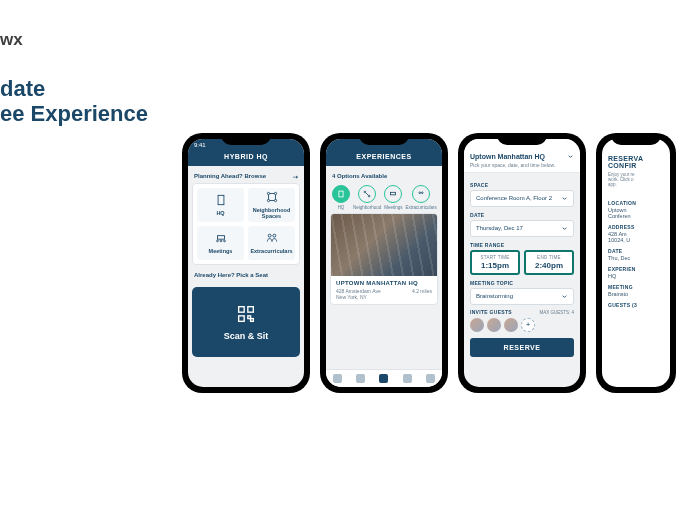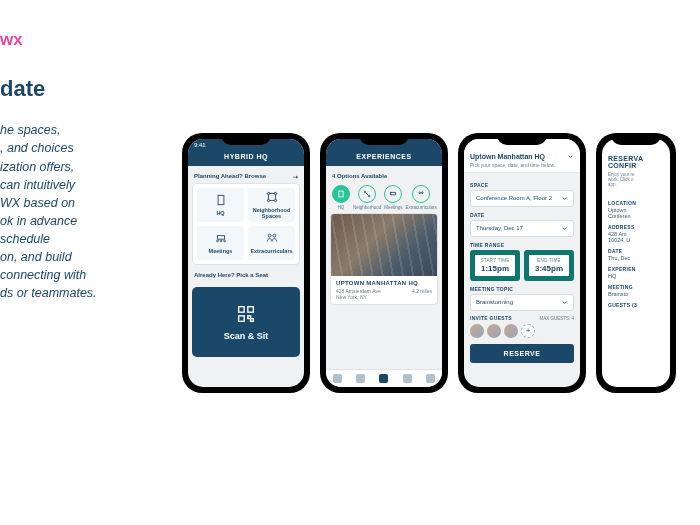--- a/index.html
+++ b/index.html
@@ -1,19 +1,19 @@
 <!DOCTYPE html>
 <html><head>
 <meta charset="utf-8">
 <style>
   * { box-sizing: border-box; margin: 0; padding: 0; }
   body { font-family: -apple-system, Helvetica, Arial, sans-serif; background: #f5f5f5; width: 700px; height: 525px; overflow: hidden; position: relative; }
   .page { display: flex; height: 100%; }
   .leftcol { width: 170px; padding: 30px 0 0 0; background: #fff; }
-  .brand { color: #ec4899; font-weight: 700; font-size: 17px; margin-left: 0; }
+  .brand { color: #404040; font-weight: 700; font-size: 17px; margin-left: 0; }
   .title { color: #1b4868; font-weight: 700; font-size: 22px; line-height: 1.15; margin-top: 26px; margin-left: 0; }
   .desc { color: #1b4868; font-style: italic; font-size: 12.5px; line-height: 1.45; margin-top: 20px; margin-left: 0; }
   .rightcol { flex: 1; background: #fff; display: flex; align-items: center; padding-left: 12px; gap: 10px; overflow: hidden; }
 
   .phone { width: 128px; height: 260px; background: #000; border-radius: 20px; padding: 6px; flex-shrink: 0; position: relative; }
   .phone::before { content:""; position:absolute; top:2px; left:50%; transform:translateX(-50%); width:50px; height:10px; background:#000; border-radius: 0 0 10px 10px; z-index:2; }
   .screen { width: 100%; height: 100%; background: #f0f1f3; border-radius: 15px; overflow: hidden; position: relative; }
   .header { background: #1b4868; color: #fff; text-align: center; font-size: 7px; font-weight: 600; letter-spacing: 0.5px; padding: 14px 0 6px; }
   .status { position:absolute; top:3px; left:6px; color:#fff; font-size:6px; z-index:3; }
   .body { padding: 4px; font-size: 6px; color: #1b4868; }
@@ -37,21 +37,21 @@
   .card-body { padding:4px 5px; }
   .card-title { font-weight:700; font-size:6px; letter-spacing:0.3px; }
   .card-sub { font-size:5px; color:#6b7f8f; display:flex; justify-content:space-between; margin-top:2px; }
 
   .whiteheader { background:#fff; padding:14px 6px 4px; border-bottom:1px solid #e5e9ec; }
   .selecthead { display:flex; justify-content:space-between; align-items:center; font-size:7px; font-weight:600; color:#1b4868; }
   .sublabel { font-size:5px; color:#6b7f8f; margin-top:2px; }
   .field-label { font-size:5px; font-weight:700; color:#1b4868; letter-spacing:0.3px; margin-top:5px; }
   .selectbox { background:#fff; border:1px solid #d5dde3; border-radius:3px; padding:4px 5px; font-size:6px; color:#1b4868; display:flex; justify-content:space-between; align-items:center; margin-top:2px; }
   .timegrid { display:grid; grid-template-columns:1fr 1fr; gap:4px; margin-top:2px; }
-  .timebox { background:#fff; border:5px solid #0f766e; border-radius:3px; padding:3px; text-align:center; }
+  .timebox { background:#fff; border:2px solid #0f766e; border-radius:3px; padding:3px; text-align:center; }
   .timebox-lab { font-size:4.5px; color:#6b7f8f; letter-spacing:0.3px; }
   .timebox-val { font-size:8px; font-weight:700; color:#1b4868; margin-top:1px; }
   .avatars { display:flex; gap:3px; margin-top:3px; }
   .av { width:14px; height:14px; border-radius:50%; background:linear-gradient(135deg,#c9a894,#9aa4b8); }
   .av.plus { background:#fff; border:1px dashed #9ab1c2; display:flex; align-items:center; justify-content:center; color:#1b4868; font-size:8px; }
   .reservebtn { background:#1b4868; color:#fff; text-align:center; font-size:7px; font-weight:700; letter-spacing:0.5px; padding:6px; border-radius:3px; margin-top:6px; }
 
   .greenbar { width:100%; height:36px; background:#1aa86e; color:#fff; font-size:8px; font-weight:700; letter-spacing:0.3px; display:flex; align-items:center; justify-content:center; }
   .kv-label { font-size:5px; font-weight:700; color:#1b4868; letter-spacing:0.3px; margin-top:5px; }
   .kv-val { font-size:5.5px; color:#3a5a70; margin-top:1px; }
@@ -64,31 +64,22 @@
   .phone.cut { width: 80px; }
 </style>
 </head>
 <body>
 
 <div class="page">
   <div class="leftcol">
     <div class="brand">wx</div>
     <div class="title">
       <span>date</span><br>
-    </div>
-    <div class="desc" style="white-space:pre-line">he spaces,
-, and choices
-ization offers,
-can intuitively
-WX based on
-ok in advance
-schedule
-on, and build
-connecting with
-ds or teammates.</div>
+      <span>ee Experience</span>
+    </div>
   </div>
 
   <div class="rightcol">
 
     <div class="phone">
       <div class="screen">
         <div class="status">9:41</div>
         <div class="header">HYBRID HQ</div>
         <div class="body">
           <div class="section-label">
@@ -250,21 +241,21 @@
               </svg>
           </div>
           <div class="field-label">TIME RANGE</div>
           <div class="timegrid">
             <div class="timebox">
               <div class="timebox-lab">START TIME</div>
               <div class="timebox-val">1:15pm</div>
             </div>
             <div class="timebox">
               <div class="timebox-lab">END TIME</div>
-              <div class="timebox-val">3:45pm</div>
+              <div class="timebox-val">2:40pm</div>
             </div>
           </div>
           <div class="field-label">MEETING TOPIC</div>
           <div class="selectbox">
             <span>Brainstorming</span>
             <svg class="chev" viewBox="0 0 24 24" fill="none" stroke="#1b4868" stroke-width="3">
                 <polyline points="6 9 12 15 18 9"></polyline>
               </svg>
           </div>
           <div style="display:flex;justify-content:space-between;align-items:baseline;margin-top:4px">

